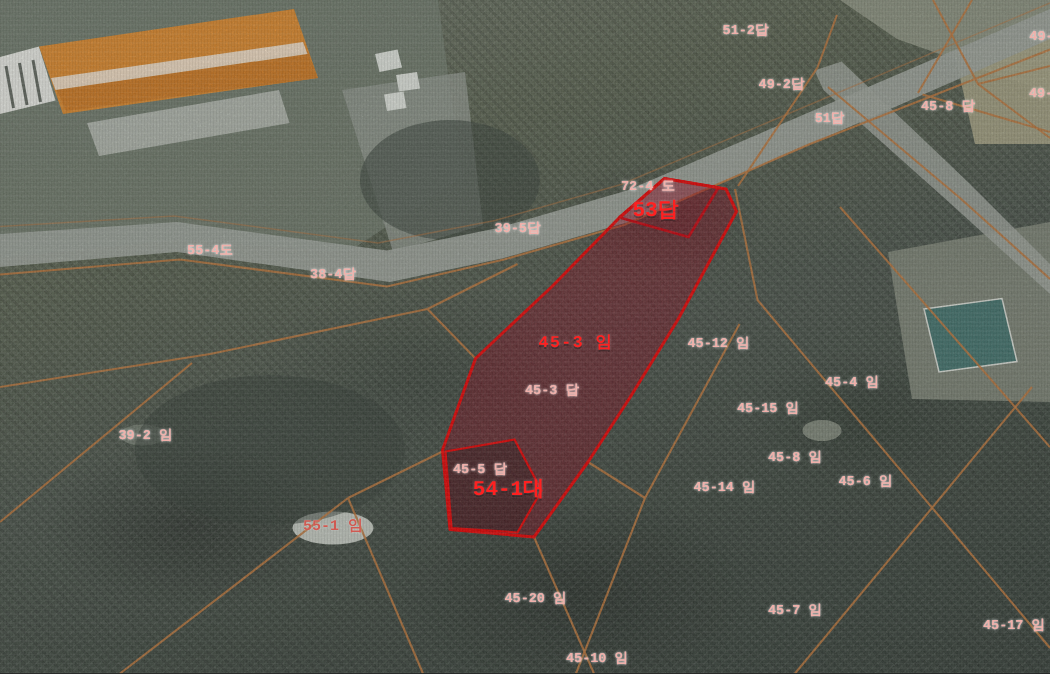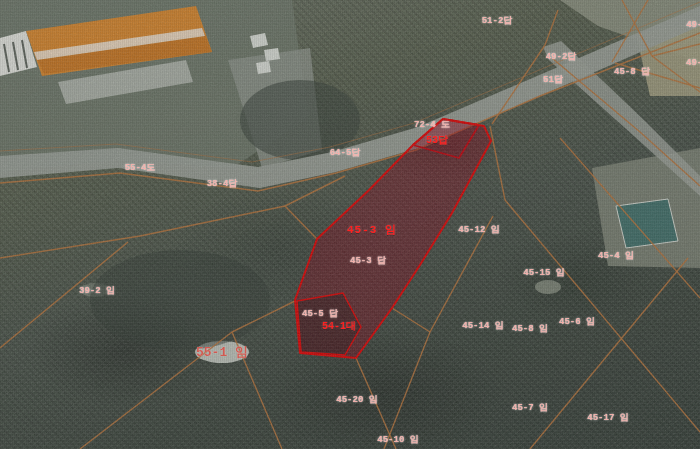--- a/index.html
+++ b/index.html
@@ -19,22 +19,22 @@
       repeating-linear-gradient(47deg, rgba(0,0,0,.10) 0 2px, transparent 2px 5px),
       repeating-linear-gradient(-41deg, rgba(255,255,255,.045) 0 1px, transparent 1px 4px);}
   .tex2{background:
       repeating-linear-gradient(0deg, rgba(255,255,255,.03) 0 1px, transparent 1px 3px),
       repeating-linear-gradient(90deg, rgba(0,0,0,.05) 0 1px, transparent 1px 2px);}
   svg.layer{position:absolute;inset:0;}
   #labels{position:absolute;inset:0;}
   .lbl{position:absolute;transform:translate(-50%,-50%);white-space:nowrap;font-weight:bold;line-height:1;}
   .lbl-pale{color:var(--pale,#f0b0aa);font-size:9px;
     text-shadow:0 0 2px rgba(255,255,255,.65),0 0 1px rgba(255,255,255,.5);}
-  .lbl-pale-dark{color:#cf5a52;font-size:13px;text-shadow:0 0 1px rgba(255,255,255,.6);}
-  .lbl-bright{color:var(--bright,#ff2020);font-size:10px;
+  .lbl-pale-dark{color:#cf5a52;font-size:10px;text-shadow:0 0 1px rgba(255,255,255,.6);}
+  .lbl-bright{color:var(--bright,#ff2020);font-size:14px;
     text-shadow:0 0 2px rgba(255,230,230,.35),0 1px 0 rgba(0,0,0,.35);}
   .lbl-bright-large{color:var(--bright,#ff2020);font-size:11px;letter-spacing:1px;
     text-shadow:0 0 2px rgba(255,230,230,.35),0 1px 0 rgba(0,0,0,.4);}
 </style>
 </head>
 <body>
 
 <div class="map">
   <div class="tex tex1"></div>
   <svg class="layer" id="map-svg" width="700" height="449" viewBox="0 0 700 449">
@@ -107,40 +107,40 @@
         <polygon points="413,145 443,119 479,125 459,158" fill="rgba(150,0,25,0.12)" stroke="#e60000" stroke-width="1.8" stroke-linejoin="round"></polygon>
         <polygon points="413,145 443,119 484,126 491,141 452,213 420,265 392,308 356,358 300,353 295,300 317,239 368,191" fill="rgba(150,0,25,0.40)" stroke="#e60000" stroke-width="2" stroke-linejoin="round"></polygon>
         <polygon points="297,301 343,293 361,327 345,355 301,352" fill="rgba(25,18,18,0.35)" stroke="#e60000" stroke-width="1.5" stroke-linejoin="round"></polygon>
       </g>
     <rect width="700" height="449" filter="url(#grainDark)" opacity="0.16"></rect>
     <rect width="700" height="449" filter="url(#grainLight)" opacity="0.10"></rect>
   </svg>
   <div class="tex tex2"></div>
   <div id="labels">
       <div class="lbl lbl-pale" style="left: 497px; top: 21px;">51-2답</div>
-      <div class="lbl lbl-pale" style="left: 521px; top: 57px; margin-left: 40px;">49-2답</div>
+      <div class="lbl lbl-pale" style="left: 521px; top: 57px;">49-2답</div>
       <div class="lbl lbl-pale" style="left: 553px; top: 80px;">51답</div>
       <div class="lbl lbl-pale" style="left: 697px; top: 25px;">49-4</div>
       <div class="lbl lbl-pale" style="left: 676px; top: 63px; margin-left: 28px;">49-4 임</div>
       <div class="lbl lbl-pale" style="left: 608px; top: 72px; padding-left: 48px;">45-8 답</div>
       <div class="lbl lbl-pale" style="left: 432px; top: 93px; margin-top: 32px;">72-4 도</div>
       <div class="lbl lbl-bright" style="left: 437px; top: 141px;">53답</div>
-      <div class="lbl lbl-pale" style="left: 345px; top: 153px;">64-5답</div>
+      <div class="lbl lbl-pale" style="left: 345px; top: 153px;">39-5답</div>
       <div class="lbl lbl-pale" style="left: 140px; top: 168px;">55-4도</div>
       <div class="lbl lbl-pale" style="left: 222px; top: 184px;">38-4답</div>
-      <div class="lbl lbl-bright-large" style="left: 372px; top: 230px;">45-3 임</div>
+      <div class="lbl lbl-bright-large" style="left: 384px; top: 230px;">45-3 임</div>
       <div class="lbl lbl-pale" style="left: 479px; top: 230px;">45-12 임</div>
-      <div class="lbl lbl-pale" style="left: 616px; top: 256px;">45-4 임</div>
+      <div class="lbl lbl-pale" style="left: 568px; top: 256px;">45-4 임</div>
       <div class="lbl lbl-pale" style="left: 368px; top: 261px;">45-3 답</div>
-      <div class="lbl lbl-pale" style="left: 544px; top: 273px; text-align: center;">45-15 임</div>
+      <div class="lbl lbl-pale" style="left: 512px; top: 273px; text-align: center;">45-15 임</div>
       <div class="lbl lbl-pale" style="left: 97px; top: 291px;">39-2 임</div>
-      <div class="lbl lbl-pale" style="left: 530px; top: 329px; text-align: right;">45-8 임</div>
+      <div class="lbl lbl-pale" style="left: 530px; top: 306px; text-align: right;">45-8 임</div>
       <div class="lbl lbl-pale" style="left: 320px; top: 314px;">45-5 답</div>
       <div class="lbl lbl-pale" style="left: 577px; top: 322px;">45-6 임</div>
       <div class="lbl lbl-pale" style="left: 483px; top: 326px;">45-14 임</div>
       <div class="lbl lbl-bright" style="left: 325px; top: 327px; margin-left: 14px;">54-1대</div>
       <div class="lbl lbl-pale-dark" style="left: 222px; top: 352px;">55-1 임</div>
       <div class="lbl lbl-pale" style="left: 357px; top: 400px;">45-20 임</div>
       <div class="lbl lbl-pale" style="left: 530px; top: 408px;">45-7 임</div>
-      <div class="lbl lbl-pale" style="left: 608px; top: 418px;">45-17 임</div>
+      <div class="lbl lbl-pale" style="left: 676px; top: 418px;">45-17 임</div>
       <div class="lbl lbl-pale" style="left: 398px; top: 440px;">45-10 임</div>
     </div>
 </div>
 
 </body></html>

